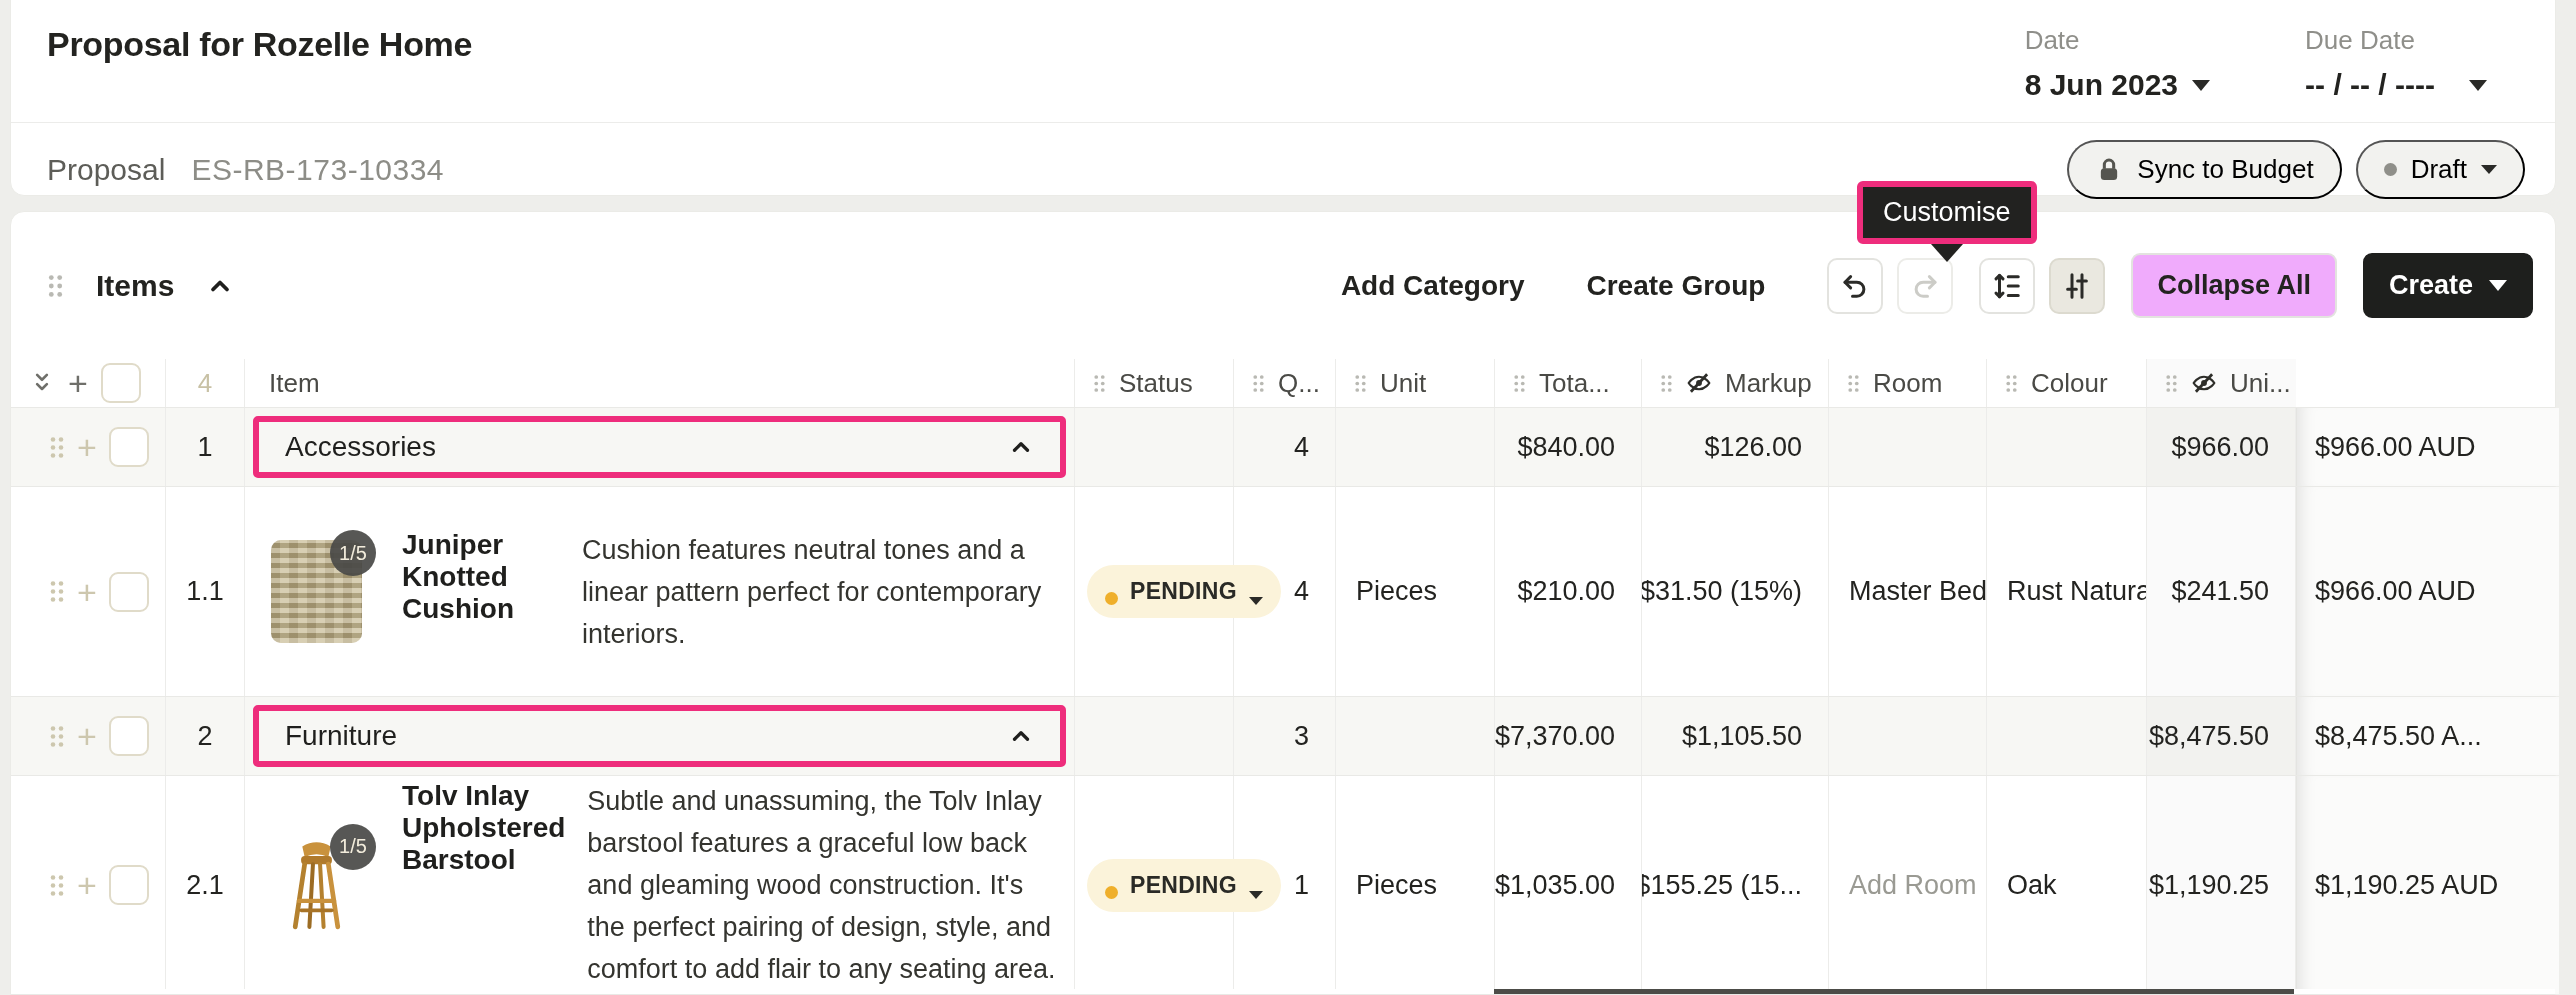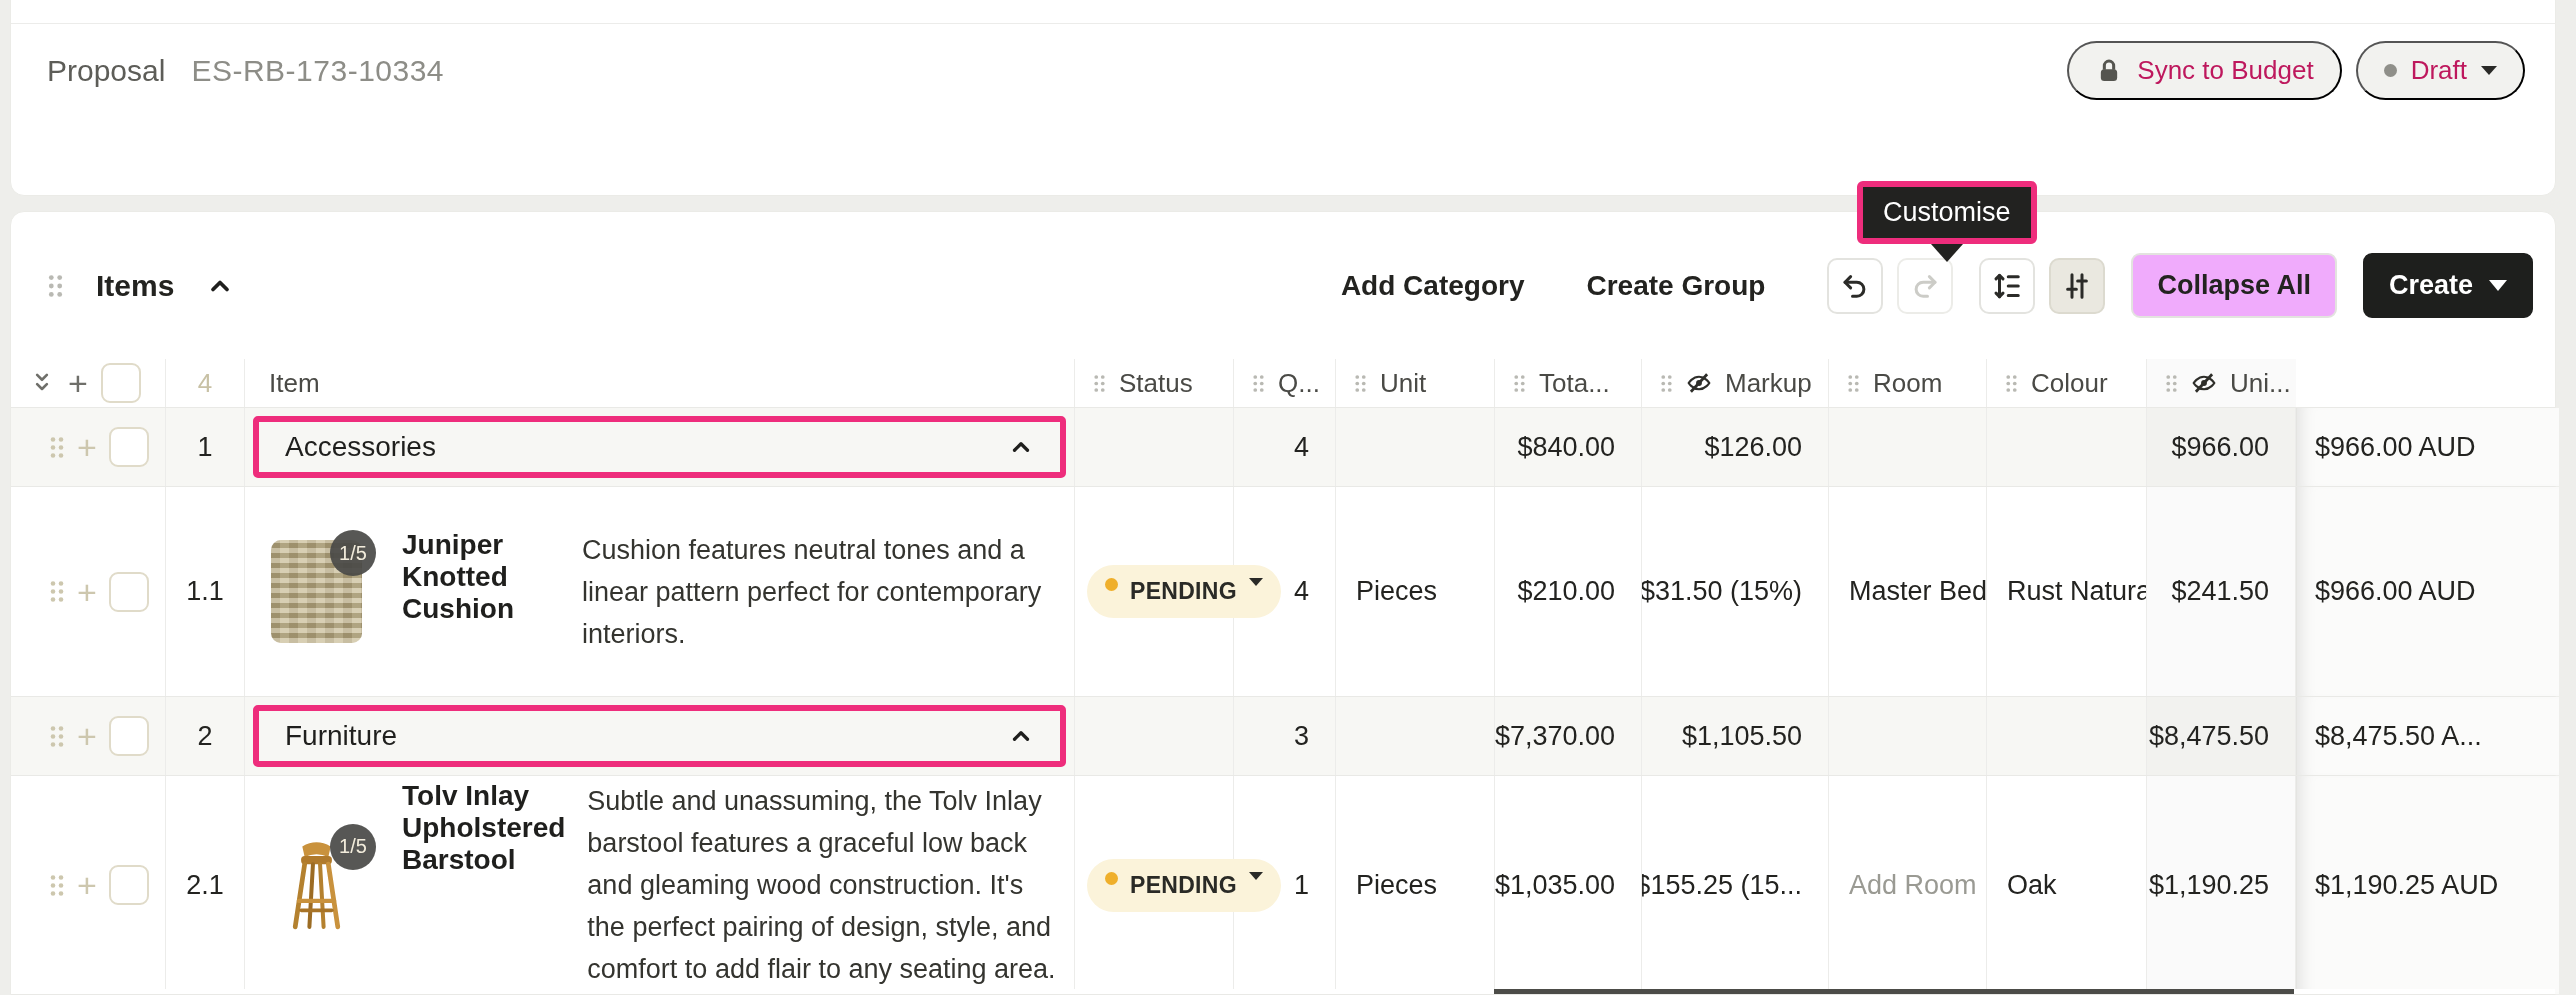--- a/index.html
+++ b/index.html
@@ -15,21 +15,21 @@
   .date-group{margin-left:auto;display:flex;gap:95px;padding-right:28px;}
   .date-block{display:flex;flex-direction:column;gap:12px;}
   .date-label{font-size:26px;color:#8f8f8a;}
   .date-value{font-size:30px;font-weight:600;display:flex;align-items:center;gap:14px;cursor:pointer;}
   .caret{display:inline-block;width:0;height:0;border-left:9px solid transparent;border-right:9px solid transparent;border-top:11px solid #2a2a27;}
   .divider{height:1px;background:#ececea;margin-top:22px;}
   .proposal-row{display:flex;align-items:center;height:93px;padding:0 30px 0 36px;}
   .proposal-label{font-size:30px;color:#5d5d58;margin-right:26px;}
   .proposal-id{font-size:30px;color:#8d8d87;letter-spacing:0.5px;}
   .pill{display:flex;align-items:center;gap:14px;background:#f2f2ef;border-radius:991px;
-        padding:12px 26px;font-size:26px;color:#be185d;cursor:pointer;white-space:nowrap;}
+        padding:12px 26px;font-size:26px;color:#000000;cursor:pointer;white-space:nowrap;}
   .pills{margin-left:auto;display:flex;gap:14px;align-items:center;}
   .lock-ic{color:#55554f;display:flex;}
   .status-dot{width:13px;height:13px;border-radius:50%;background:#8f8f89;}
   .pill .caret{border-left-width:8px;border-right-width:8px;border-top-width:9px;}
 
   
   .toolbar{position:relative;display:flex;align-items:center;height:147px;padding:0 22px 0 36px;box-sizing:border-box;}
   .items-group{display:flex;align-items:center;gap:32px;}
   .items-label{font-size:30px;font-weight:700;}
   .handle{color:#b9b9b3;display:flex;flex:none;}
@@ -89,37 +89,56 @@
   .thumb-img{width:91px;height:103px;border-radius:8px;display:flex;align-items:center;justify-content:center;overflow:hidden;}
   .thumb-cushion{background:repeating-linear-gradient(90deg,#b3a57e 0 9px,#c9bd97 9px 18px),#b3a57e;border-radius:10px;}
   .thumb-cushion::after{content:"";display:block;width:100%;height:100%;
        background:repeating-linear-gradient(0deg,rgba(255,255,255,0.28) 0 5px,rgba(60,50,30,0.18) 5px 10px);}
   .count-badge{position:absolute;top:-10px;right:-14px;width:46px;height:46px;border-radius:50%;
        background:rgba(73,73,70,0.92);color:#f2ecdc;font-size:20px;display:flex;align-items:center;justify-content:center;}
   .item-text{display:flex;flex-direction:row;gap:22px;max-width:662px;}
   .item-title{font-size:28px;font-weight:600;color:#1f1f1d;}
   .item-desc{font-size:27px;line-height:42px;color:#34342f;}
   
-  .status-pill{display:flex;align-items:flex-start;gap:12px;background:#fbf3da;border-radius:991px;
+  .status-pill{display:flex;align-items:flex-end;gap:12px;background:#fbf3da;border-radius:991px;
        padding:13px 18px;margin-left:12px;cursor:pointer;white-space:nowrap;}
   .status-dot-y{width:13px;height:13px;border-radius:50%;background:#efaf2b;flex:none;}
   .status-txt{font-size:23px;font-weight:600;color:#2a2a26;letter-spacing:0.3px;}
   .status-pill .caret{border-left-width:7px;border-right-width:7px;border-top-width:8px;}
   .placeholder{color:#9a9a93;}
   .eye-off{color:#2e2e2a;display:flex;flex:none;}
   
   .bottom-strip{position:absolute;left:0;right:0;bottom:0;height:5px;background:#fff;}
   .bottom-strip .dark-seg{position:absolute;left:1483px;width:800px;top:0;height:5px;background:#4c4c48;}
 </style>
 </head>
 <body>
 
 <div class="page">
 
   <section class="card card-top">
+    <div class="title-row">
+      <h1 class="page-title">Proposal for Rozelle Home</h1>
+      <div class="date-group">
+        <div class="date-block">
+          <span class="date-label">Date</span>
+          <span class="date-value">
+            <span>8 Jun 2023</span>
+              <span class="caret"></span>
+          </span>
+        </div>
+        <div class="date-block">
+          <span class="date-label">Due Date</span>
+          <span class="date-value" style="gap:34px;">
+            <span>-- / -- / ----</span>
+              <span class="caret"></span>
+          </span>
+        </div>
+      </div>
+    </div>
     <div class="divider"></div>
     <div class="proposal-row">
       <span class="proposal-label">Proposal</span>
       <span class="proposal-id">ES-RB-173-10334</span>
       <div class="pills">
         <button class="pill">
           <span class="lock-ic">
             <svg viewBox="0 0 24 24" width="28" height="28">
                 <rect x="5" y="10.5" width="14" height="10" rx="3" fill="currentColor"></rect>
                 <path d="M8 11 V7.5 a4 4 0 0 1 8 0 V11" fill="none" stroke="currentColor" stroke-width="2.6"></path>

